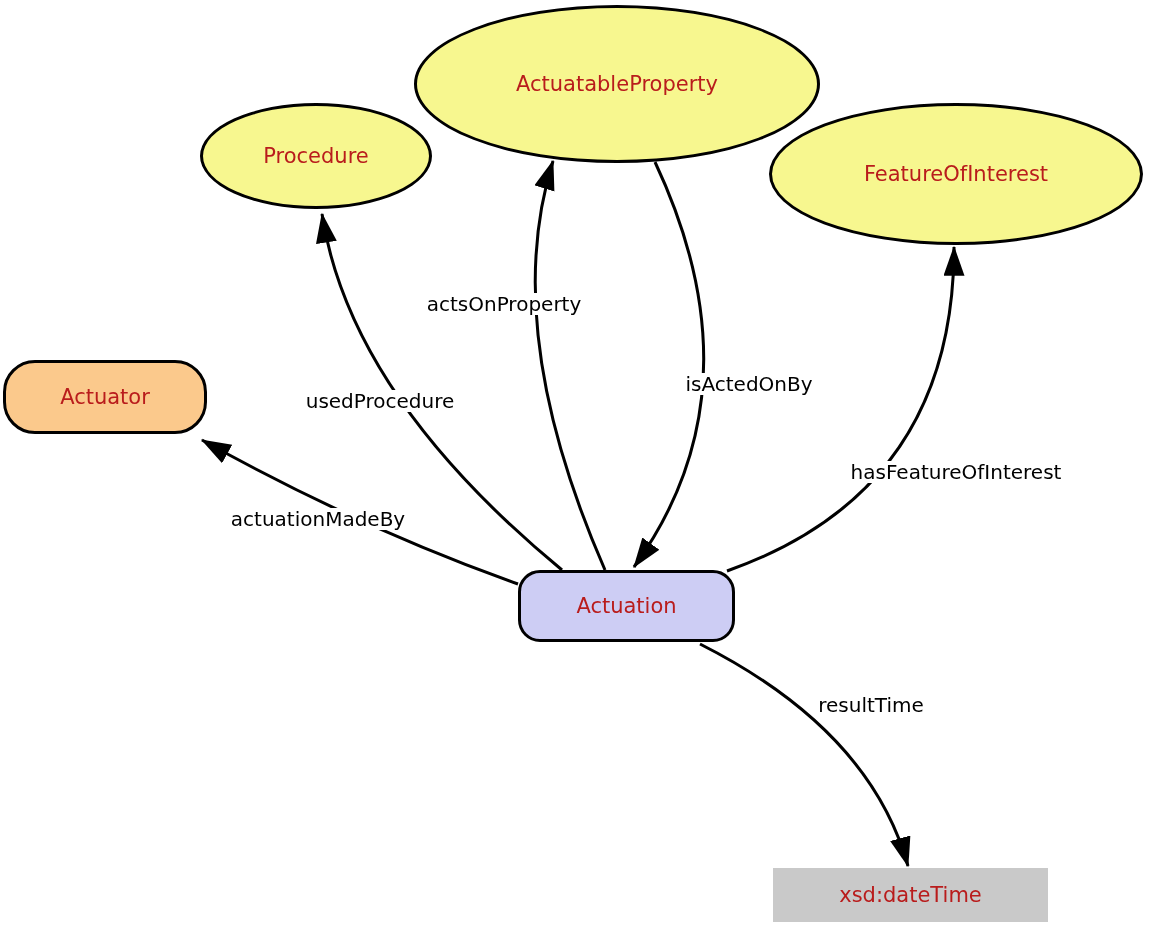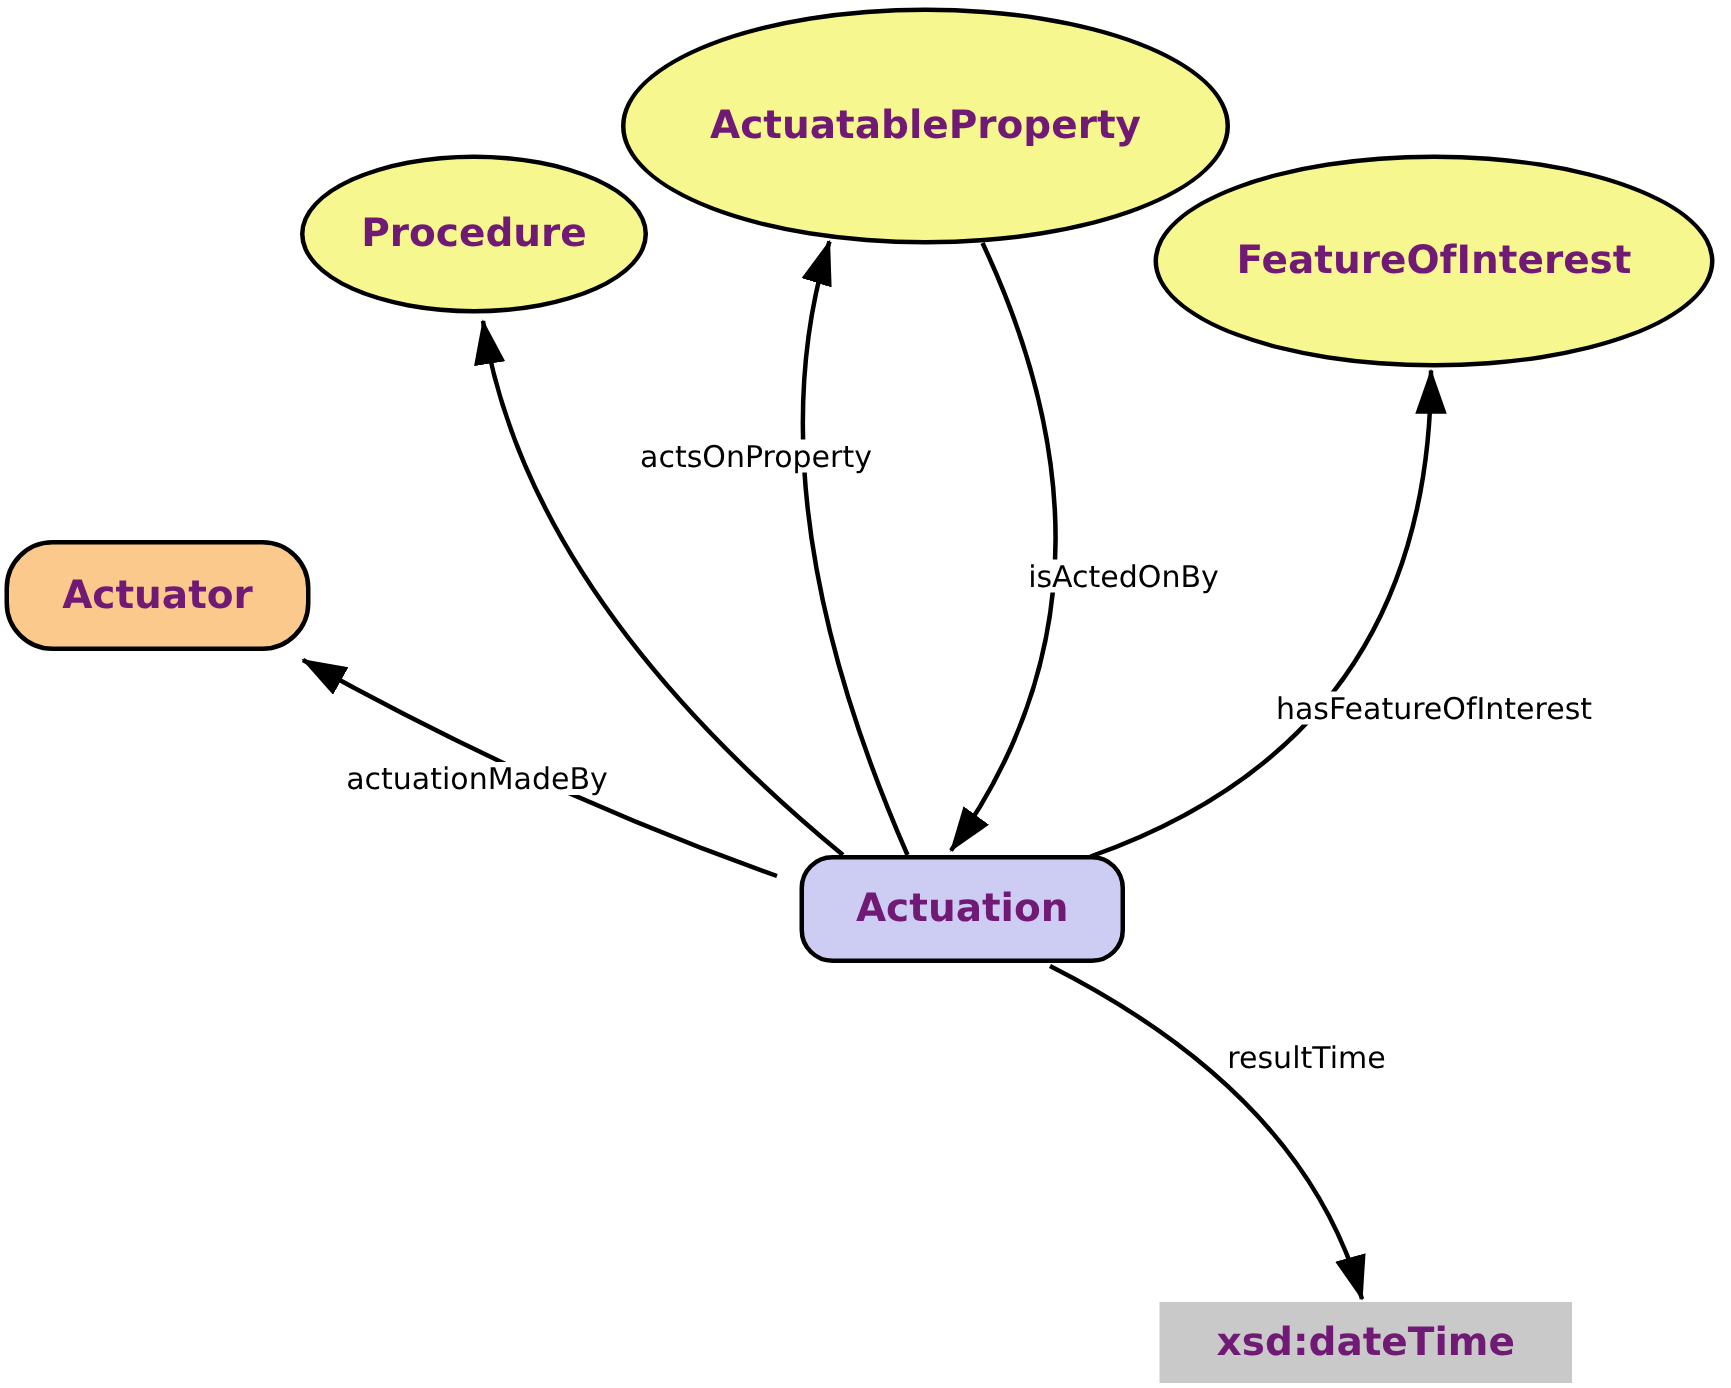--- a/index.html
+++ b/index.html
@@ -26,26 +26,25 @@
     fill: none;
     stroke: #000000;
     stroke-width: 3;
   }
   .node {
     position: absolute;
     display: flex;
     align-items: center;
     justify-content: center;
     box-sizing: border-box;
-    color: #701a75;
-    font-size: 26px;
+    color: #b91c1c;
+    font-size: 21px;
     line-height: 1;
     white-space: nowrap;
     text-align: center;
-    font-weight: bold;
   }
   .ellipse {
     border: 3px solid #000000;
     border-radius: 50%;
   }
   .rounded-rect {
     border: 3px solid #000000;
     border-radius: 22px;
   }
   .plain-rect {
@@ -88,20 +87,21 @@
       </marker>
     </defs>
     <path class="edge-path" d="M 562 570 Q 350 395 322 214" marker-end="url(#arrowhead)"></path>
     <path class="edge-path" d="M 605 570 Q 500 330 553 161" marker-end="url(#arrowhead)"></path>
     <path class="edge-path" d="M 655 162 Q 762 390 634 567" marker-end="url(#arrowhead)"></path>
     <path class="edge-path" d="M 727 571 Q 954 491 954 247" marker-end="url(#arrowhead)"></path>
     <path class="edge-path" d="M 518 584 Q 360 528 202 440" marker-end="url(#arrowhead)"></path>
     <path class="edge-path" d="M 700 644 Q 870 730 908 866" marker-end="url(#arrowhead)"></path>
   </svg>
 
+  <div class="edge-label" id="label-used-procedure">usedProcedure</div>
   <div class="edge-label" id="label-acts-on-property">actsOnProperty</div>
   <div class="edge-label" id="label-is-acted-on-by">isActedOnBy</div>
   <div class="edge-label" id="label-has-feature-of-interest">hasFeatureOfInterest</div>
   <div class="edge-label" id="label-actuation-made-by">actuationMadeBy</div>
   <div class="edge-label" id="label-result-time">resultTime</div>
 
   <div class="node ellipse" id="node-procedure" style="background-color: rgb(247, 247, 143);">
     <span>Procedure</span>
   </div>
 
@@ -110,21 +110,21 @@
   </div>
 
   <div class="node ellipse" id="node-feature-of-interest" style="background-color: rgb(247, 247, 143);">
     <span>FeatureOfInterest</span>
   </div>
 
   <div class="node rounded-rect" id="node-actuator" style="background-color: rgb(251, 201, 140);">
     <span>Actuator</span>
   </div>
 
-  <div class="node rounded-rect" id="node-actuation" style="background-color: rgb(205, 205, 244); margin-left: 15px;">
+  <div class="node rounded-rect" id="node-actuation" style="background-color: rgb(205, 205, 244);">
     <span>Actuation</span>
   </div>
 
   <div class="node plain-rect" id="node-xsd-datetime" style="background-color: rgb(201, 201, 201);">
     <span>xsd:dateTime</span>
   </div>
 
 </div>
 
 </body></html>

